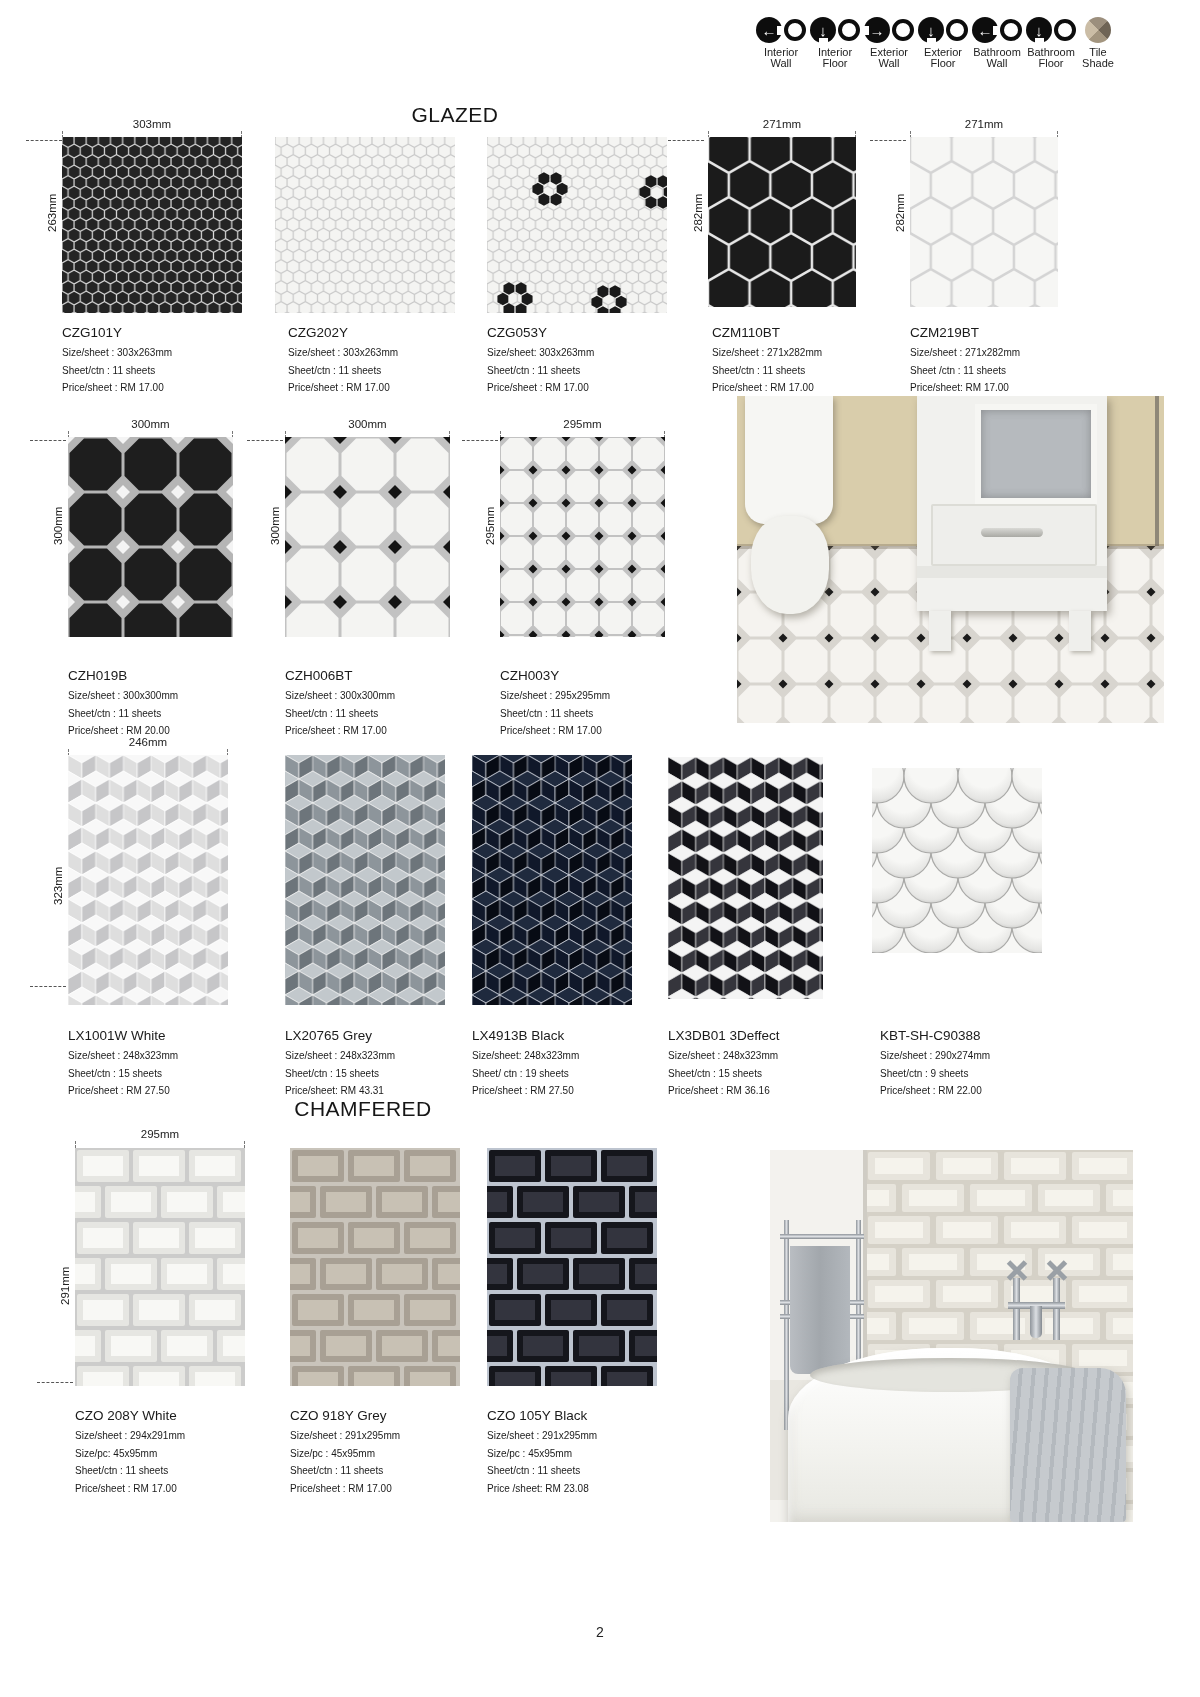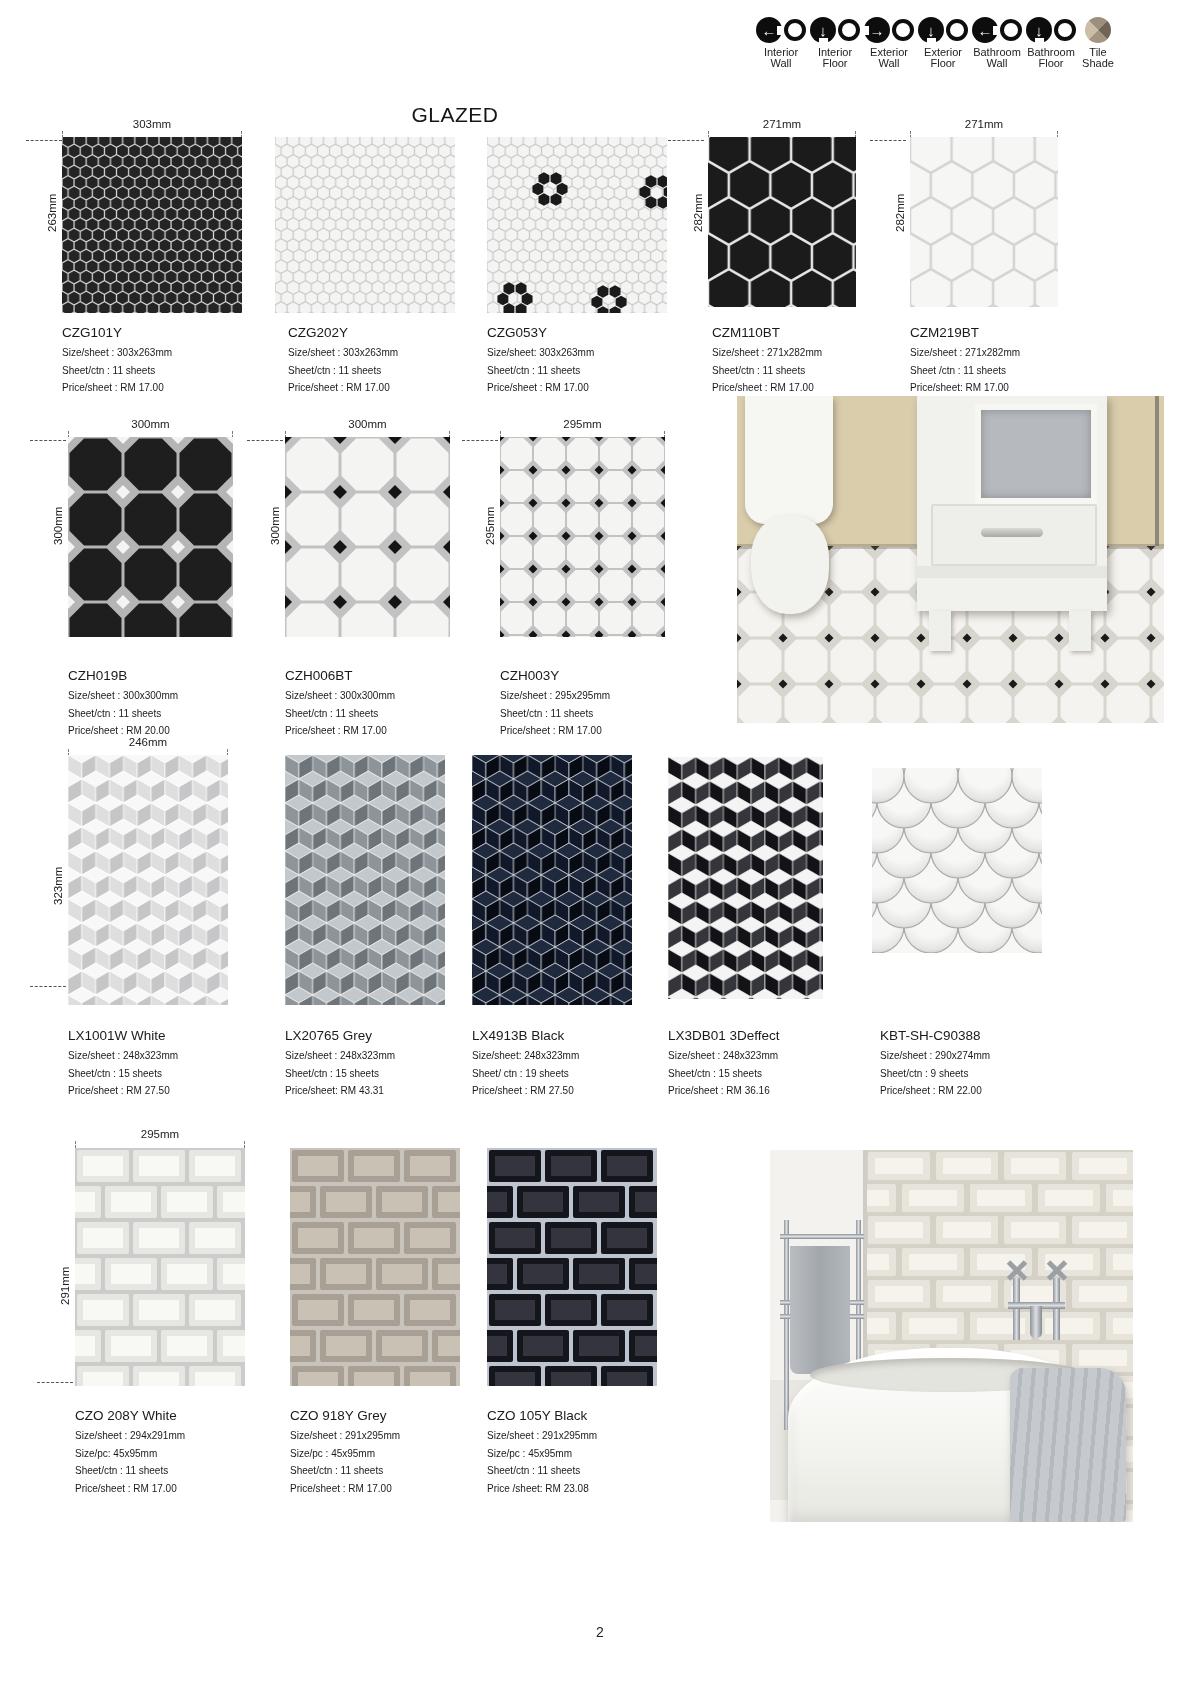--- a/index.html
+++ b/index.html
@@ -524,20 +524,21 @@
     <div class="pline">Sheet/ctn : 15 sheets</div>
     <div class="pline">Price/sheet : RM 36.16</div>
   </div>
   <div class="ptext" style="left:880px;top:1028px">
     <div class="pname">KBT-SH-C90388</div>
     <div class="pline">Size/sheet : 290x274mm</div>
     <div class="pline">Sheet/ctn : 9 sheets</div>
     <div class="pline">Price/sheet : RM 22.00</div>
   </div>
 
+  <div class="sec-title" style="left:63px;top:1097px;width:600px">CHAMFERED</div>
 
   <div class="leader" style="left:37px;top:1382px"></div>
   <div class="dim-top" style="left:75px;top:1128px;width:170px">295mm</div>
   <div class="dim-left" style="left:59px;top:1305px">291mm</div>
   <div class="swatch" style="left:75px;top:1148px">
     <svg width="170" height="238">
         <rect width="170" height="238" fill="url(#brickWhite)"></rect>
       </svg>
   </div>
   <div class="swatch" style="left:290px;top:1148px">

